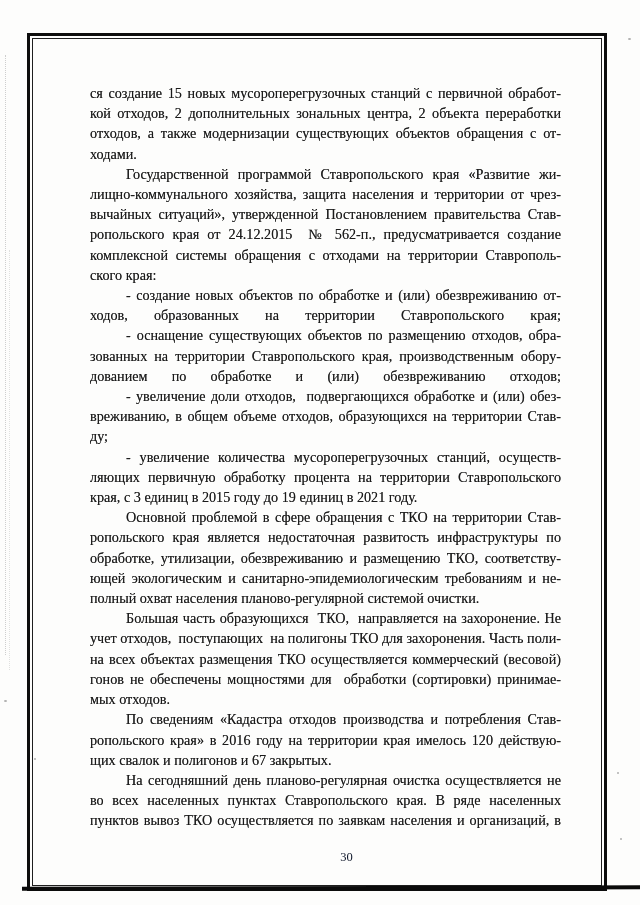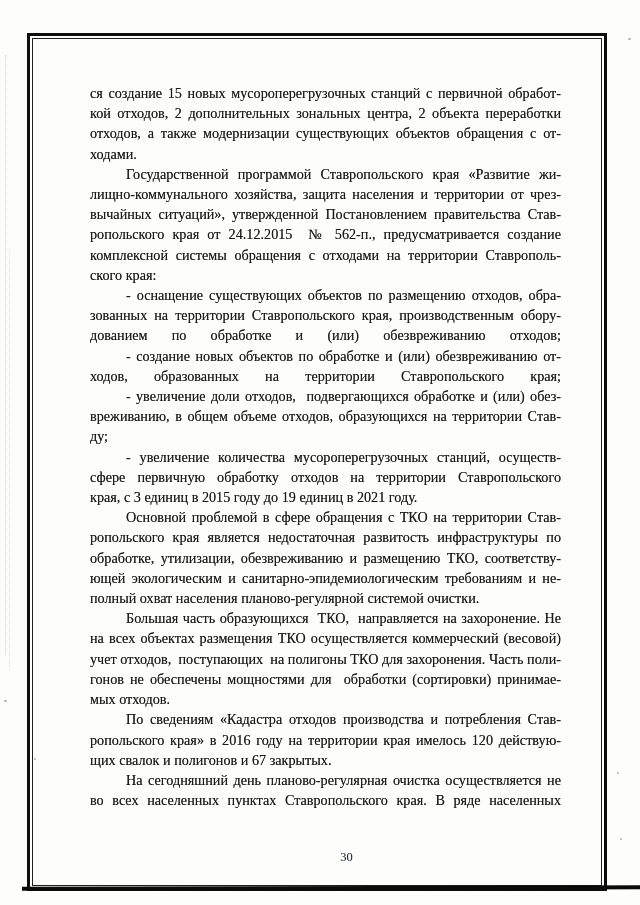--- a/index.html
+++ b/index.html
@@ -88,60 +88,61 @@
       </div>
       <div>
         <div class="line ind">Государственной программой Ставропольского края «Развитие жи-</div>
         <div class="line">лищно-коммунального хозяйства, защита населения и территории от чрез-</div>
         <div class="line">вычайных ситуаций», утвержденной Постановлением правительства Став-</div>
         <div class="line">ропольского края от 24.12.2015 &nbsp;№ 562-п., предусматривается создание</div>
         <div class="line">комплексной системы обращения с отходами на территории Ставрополь-</div>
         <div class="line end">ского края:</div>
       </div>
       <div>
+        <div class="line ind">- создание новых объектов по обработке и (или) обезвреживанию от-</div>
+        <div class="line">ходов, образованных на территории Ставропольского края;</div>
+      </div>
+      <div>
         <div class="line ind">- оснащение существующих объектов по размещению отходов, обра-</div>
         <div class="line">зованных на территории Ставропольского края, производственным обору-</div>
         <div class="line">дованием по обработке и (или) обезвреживанию отходов;</div>
-      </div>
-      <div>
-        <div class="line ind">- создание новых объектов по обработке и (или) обезвреживанию от-</div>
-        <div class="line">ходов, образованных на территории Ставропольского края;</div>
       </div>
       <div>
         <div class="line ind">- увеличение доли отходов, &nbsp;подвергающихся обработке и (или) обез-</div>
         <div class="line">вреживанию, в общем объеме отходов, образующихся на территории Став-</div>
         <div class="line end">ду;</div>
       </div>
       <div>
         <div class="line ind">- увеличение количества мусороперегрузочных станций, осуществ-</div>
-        <div class="line">сфере первичную обработку отходов на территории Ставропольского</div>
+        <div class="line">ляющих первичную обработку процента на территории Ставропольского</div>
         <div class="line end">края, с 3 единиц в 2015 году до 19 единиц в 2021 году.</div>
       </div>
       <div>
         <div class="line ind">Основной проблемой в сфере обращения с ТКО на территории Став-</div>
         <div class="line">ропольского края является недостаточная развитость инфраструктуры по</div>
         <div class="line">обработке, утилизации, обезвреживанию и размещению ТКО, соответству-</div>
         <div class="line">ющей экологическим и санитарно-эпидемиологическим требованиям и не-</div>
         <div class="line end">полный охват населения планово-регулярной системой очистки.</div>
       </div>
       <div>
         <div class="line ind">Большая часть образующихся &nbsp;ТКО, &nbsp;направляется на захоронение. Не</div>
+        <div class="line">учет отходов, &nbsp;поступающих &nbsp;на полигоны ТКО для захоронения. Часть поли-</div>
         <div class="line">на всех объектах размещения ТКО осуществляется коммерческий (весовой)</div>
-        <div class="line">учет отходов, &nbsp;поступающих &nbsp;на полигоны ТКО для захоронения. Часть поли-</div>
         <div class="line">гонов не обеспечены мощностями для &nbsp;обработки (сортировки) принимае-</div>
         <div class="line end">мых отходов.</div>
       </div>
       <div>
         <div class="line ind">По сведениям «Кадастра отходов производства и потребления Став-</div>
         <div class="line">ропольского края» в 2016 году на территории края имелось 120 действую-</div>
         <div class="line end">щих свалок и полигонов и 67 закрытых.</div>
       </div>
       <div>
         <div class="line ind">На сегодняшний день планово-регулярная очистка осуществляется не</div>
         <div class="line">во всех населенных пунктах Ставропольского края. В ряде населенных</div>
+        <div class="line">пунктов вывоз ТКО осуществляется по заявкам населения и организаций, в</div>
       </div>
     </div>
 
   <div class="page-number">30</div>
 
   <div class="artifact bottom-edge-line"></div>
   <div class="artifact dotted-margin-1"></div>
   <div class="artifact dotted-margin-2"></div>
   <div class="artifact speck speck-tr"></div>
   <div class="artifact speck speck-r1"></div>

